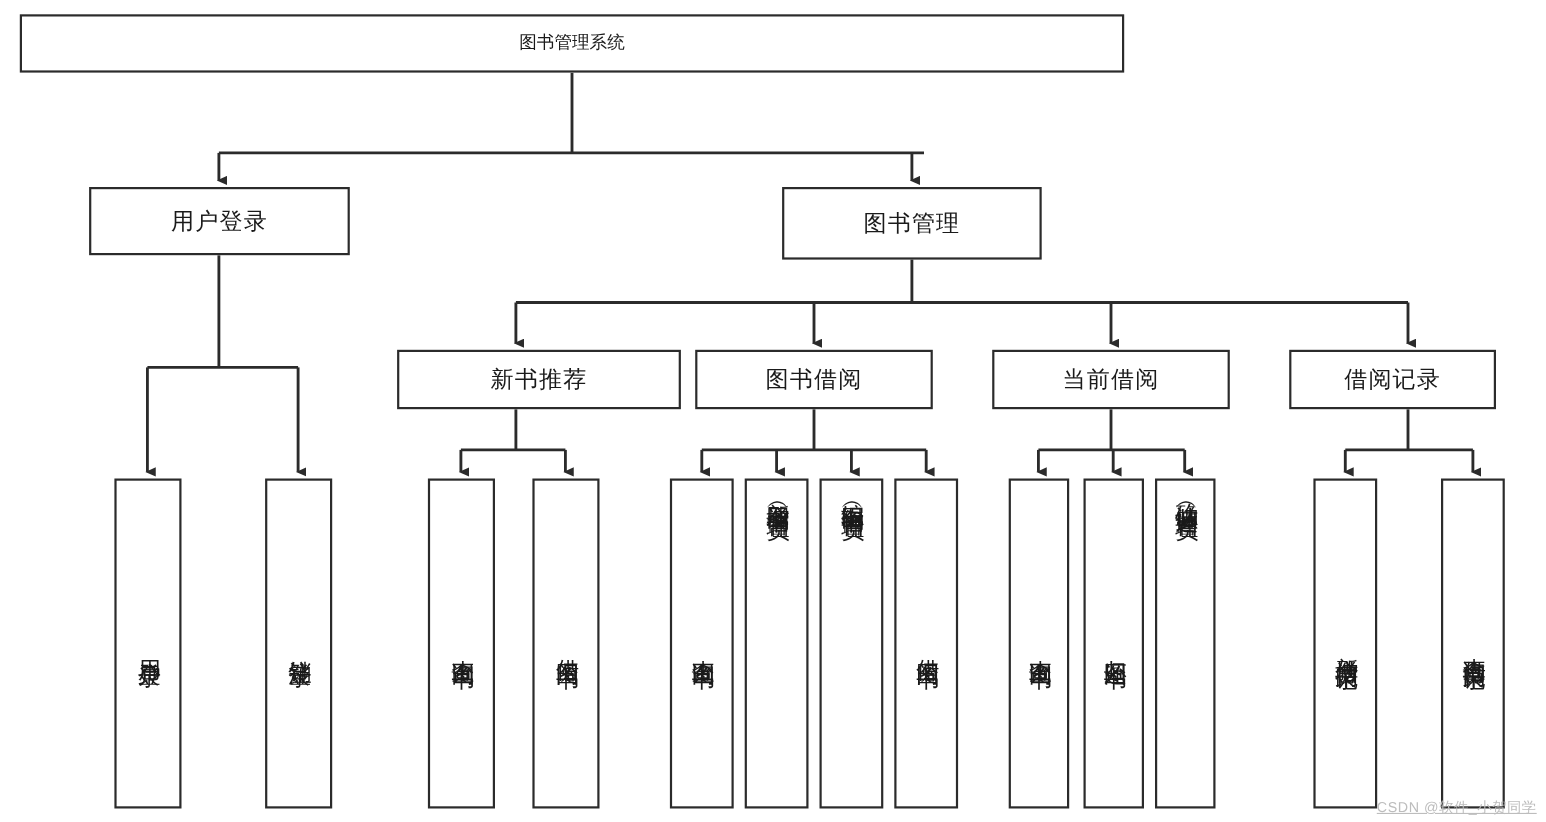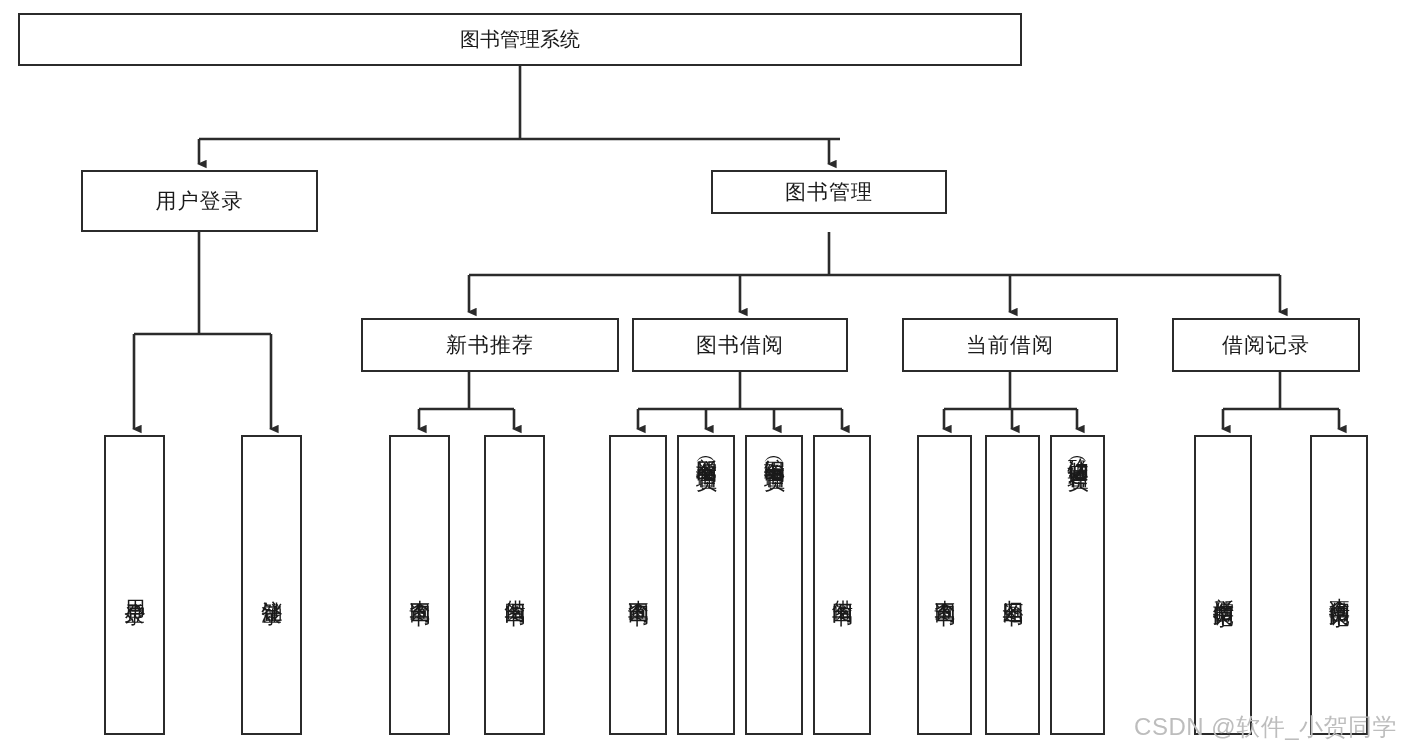--- a/index.html
+++ b/index.html
@@ -33,21 +33,21 @@
     display: flex;
     align-items: center;
     justify-content: center;
     color: #1a1a1a;
   }
   .node.horiz {
     font-size: 21px;
     letter-spacing: 1px;
   }
   .node.root {
-    font-size: 20px;
+    font-size: 16px;
   }
   .node.leaf {
     font-size: 21px;
     align-items: flex-start;
     justify-content: center;
     padding-top: 4px;
   }
   .vtext {
     writing-mode: vertical-rl;
     text-orientation: upright;
@@ -55,24 +55,25 @@
     letter-spacing: 2px;
     white-space: nowrap;
   }
   .leaf-mid .vtext {
     align-self: center;
   }
   .watermark {
     position: absolute;
     right: 8px;
     bottom: 4px;
-    font-size: 24px;
+    font-size: 13px;
     color: #bdbdbd;
     white-space: nowrap;
     letter-spacing: 0.5px;
+    text-decoration: underline;
   }
 </style>
 </head>
 <body>
 
 <div id="canvas">
 
   <svg id="wires" viewBox="0 0 1405 747" xmlns="http://www.w3.org/2000/svg">
     <defs>
       <marker id="arrow" markerWidth="10" markerHeight="10" refX="4.2" refY="7.6" orient="auto" markerUnits="userSpaceOnUse">
@@ -123,21 +124,21 @@
     </g>
   </svg>
 
   <div id="nodes-layer">
       <div class="node root" style="left: 18px; top: 13px; width: 1004px; height: 53px;">
         <span>图书管理系统</span>
       </div>
       <div class="node horiz" style="left: 81px; top: 170px; width: 237px; height: 62px;">
         <span>用户登录</span>
       </div>
-      <div class="node horiz" style="left: 711px; top: 170px; width: 236px; height: 44px;">
+      <div class="node horiz" style="left: 711px; top: 170px; width: 236px; height: 66px;">
         <span>图书管理</span>
       </div>
       <div class="node horiz" style="left: 361px; top: 318px; width: 258px; height: 54px;">
         <span>新书推荐</span>
       </div>
       <div class="node horiz" style="left: 632px; top: 318px; width: 216px; height: 54px;">
         <span>图书借阅</span>
       </div>
       <div class="node horiz" style="left: 902px; top: 318px; width: 216px; height: 54px;">
         <span>当前借阅</span>

